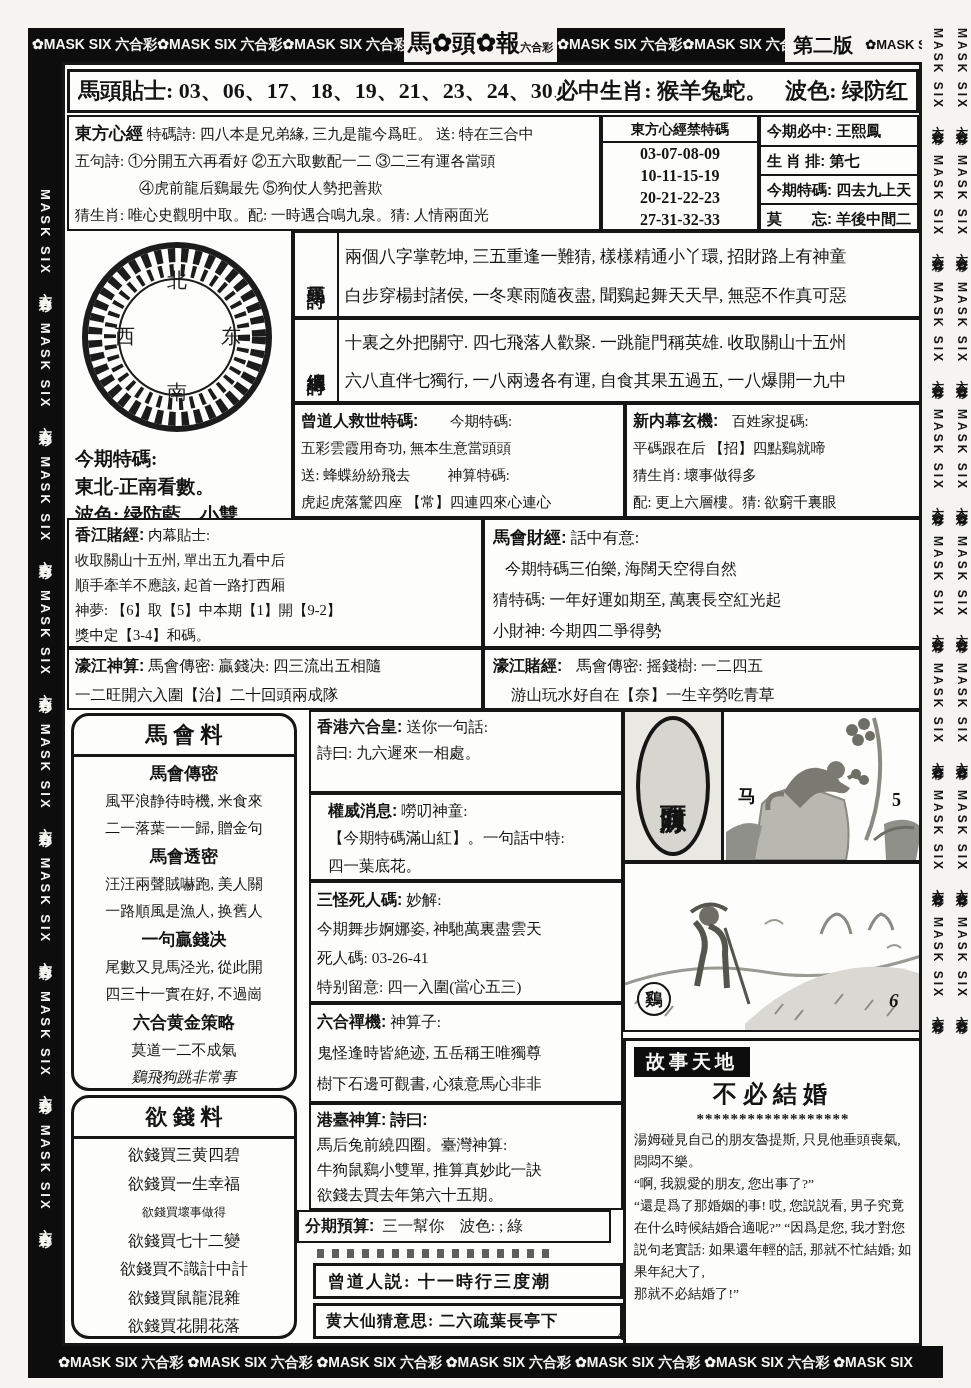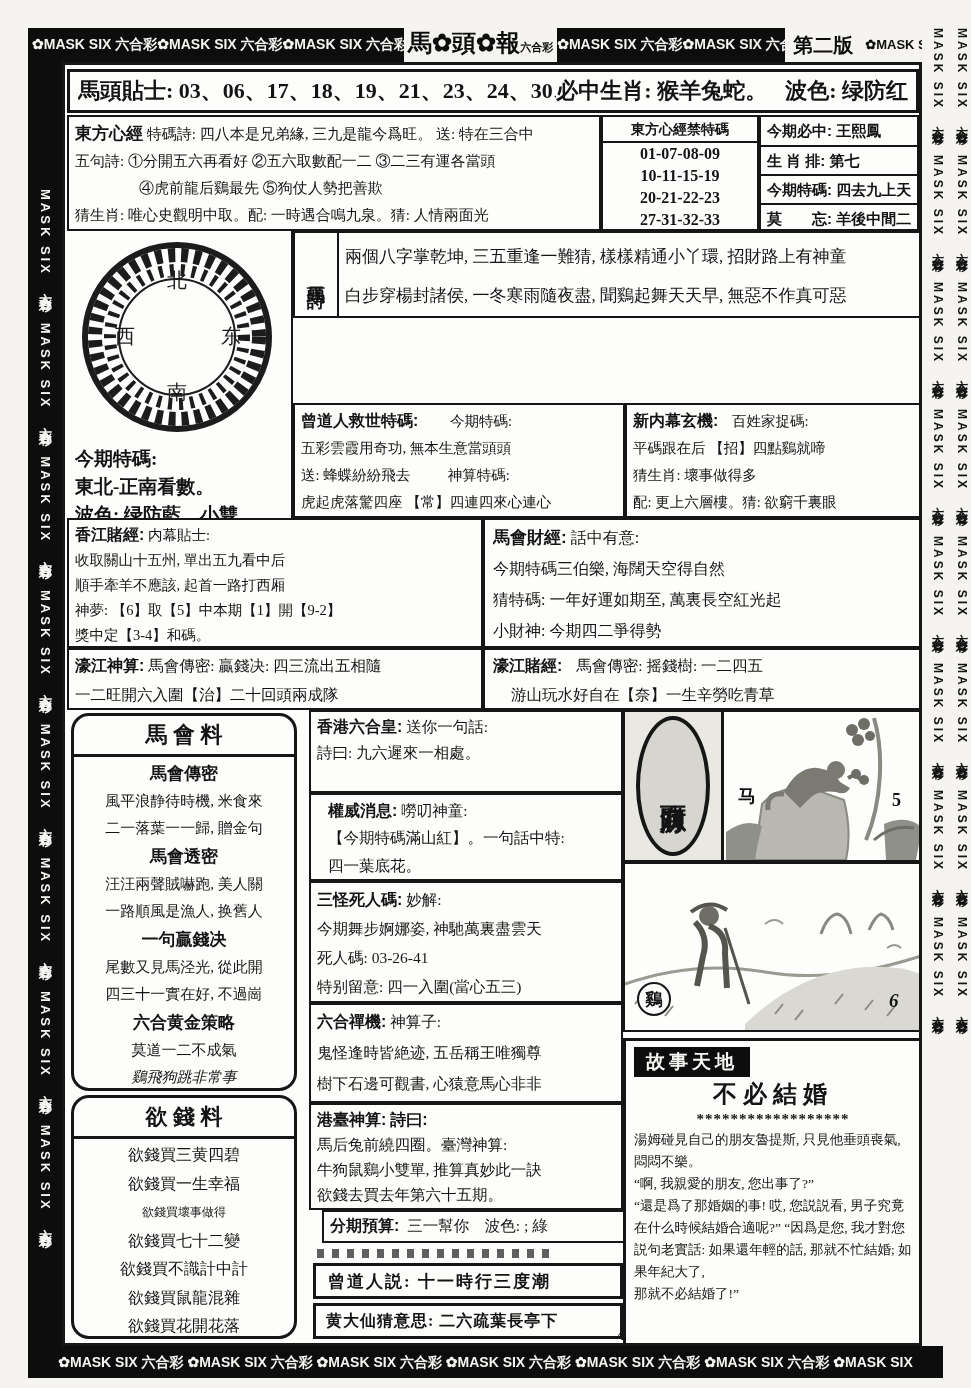--- a/index.html
+++ b/index.html
@@ -56,21 +56,21 @@
         <span class="ttl" style="font-size:17px;">東方心經</span>
         <span>特碼詩: 四八本是兄弟緣, 三九是龍今爲旺。 送: 特在三合中</span>
       </div>
       <div class="line" style="line-height:27px;">五句詩: ①分開五六再看好 ②五六取數配一二 ③二三有運各當頭</div>
       <div class="line" style="line-height:27px;padding-left:64px;">④虎前龍后鷄最先 ⑤狗仗人勢把善欺</div>
       <div class="line" style="line-height:27px;">猜生肖: 唯心史觀明中取。配: 一時遇合鳴九泉。猜: 人情兩面光</div>
     </div>
 
     <div class="box" style="left:536px;top:50px;width:158px;height:116px;text-align:center;">
       <div class="ttl line" style="font-size:14px;line-height:24px;border-bottom:2px solid #161616;">東方心經禁特碼</div>
-      <div class="line" style="font-size:16px;font-weight:bold;line-height:22px;">01-07-08-09</div>
+      <div class="line" style="font-size:16px;font-weight:bold;line-height:22px;">03-07-08-09</div>
       <div class="line" style="font-size:16px;font-weight:bold;line-height:22px;">10-11-15-19</div>
       <div class="line" style="font-size:16px;font-weight:bold;line-height:22px;">20-21-22-23</div>
       <div class="line" style="font-size:16px;font-weight:bold;line-height:22px;">27-31-32-33</div>
     </div>
 
     <div class="box" style="left:694px;top:50px;width:160px;height:116px;">
       <div class="ttl line" style="font-size:15px;line-height:28px;padding-left:6px;border-bottom:2px solid #161616;">今期必中: 王熙鳳</div>
       <div class="ttl line" style="font-size:15px;line-height:27px;padding-left:6px;border-bottom:2px solid #161616;">生 肖 排: 第七</div>
       <div class="ttl line" style="font-size:15px;line-height:27px;padding-left:6px;border-bottom:2px solid #161616;">今期特碼: 四去九上天</div>
       <div class="ttl line" style="font-size:15px;line-height:27px;padding-left:6px;">莫　　忘: 羊後中間二</div>
@@ -95,20 +95,27 @@
     </div>
 
     <div class="box" style="left:228px;top:166px;width:630px;height:87px;display:flex;">
       <div class="cell-label" style="width:42px;border-right:2px solid #161616;font-size:18px;letter-spacing:2px;">馬頭詩</div>
       <div style="flex:1;padding:4px 6px;">
         <div class="line" style="font-size:17px;line-height:39px;">兩個八字掌乾坤, 三五重逢一難猜, 樣樣精通小丫環, 招財路上有神童</div>
         <div class="line" style="font-size:17px;line-height:39px;">白步穿楊封諸侯, 一冬寒雨隨夜盡, 聞鷄起舞天天早, 無惡不作真可惡</div>
       </div>
     </div>
 
+    <div class="box" style="left:228px;top:253px;width:630px;height:85px;display:flex;">
+      <div class="cell-label" style="width:42px;border-right:2px solid #161616;font-size:18px;letter-spacing:2px;">總綱詩</div>
+      <div style="flex:1;padding:4px 6px;">
+        <div class="line" style="font-size:17px;line-height:38px;">十裏之外把關守. 四七飛落人歡聚. 一跳龍門稱英雄. 收取關山十五州</div>
+        <div class="line" style="font-size:17px;line-height:38px;">六八直伴七獨行, 一八兩邊各有運, 自食其果五過五, 一八爆開一九中</div>
+      </div>
+    </div>
 
     <div class="box" style="left:228px;top:338px;width:332px;height:115px;padding:2px 6px;font-size:14.5px;">
       <div class="line" style="line-height:28px;">
         <span class="ttl" style="font-size:16px;">曾道人救世特碼:</span>
         <span style="margin-left:28px;">今期特碼:</span>
       </div>
       <div class="line" style="line-height:27px;">五彩雲霞用奇功, 無本生意當頭頭</div>
       <div class="line" style="line-height:27px;">
         <span>送: 蜂蝶紛紛飛去</span>
         <span style="margin-left:34px;">神算特碼:</span>
@@ -135,21 +142,21 @@
       <div class="line" style="line-height:25px;">順手牽羊不應該, 起首一路打西厢</div>
       <div class="line" style="line-height:25px;">神夢: 【6】取【5】中本期【1】開【9-2】</div>
       <div class="line" style="line-height:25px;">獎中定【3-4】和碼。</div>
     </div>
 
     <div class="box" style="left:418px;top:453px;width:440px;height:130px;padding:2px 8px;font-size:16px;">
       <div class="line" style="line-height:31px;">
         <span class="ttl" style="font-size:17px;">馬會財經:</span>
         <span>話中有意:</span>
       </div>
-      <div class="line" style="line-height:31px;">今期特碼三伯樂, 海闊天空得自然</div>
+      <div class="line" style="line-height:31px;margin-left:12px;">今期特碼三伯樂, 海闊天空得自然</div>
       <div class="line" style="line-height:31px;">猜特碼: 一年好運如期至, 萬裏長空紅光起</div>
       <div class="line" style="line-height:31px;">小財神: 今期四二爭得勢</div>
     </div>
 
     <div class="box" style="left:2px;top:583px;width:416px;height:62px;padding:1px 6px;font-size:15.5px;">
       <div class="line" style="line-height:29px;">
         <span class="ttl" style="font-size:16px;">濠江神算:</span>
         <span>馬會傳密: 贏錢决: 四三流出五相隨</span>
       </div>
       <div class="line" style="line-height:29px;">一二旺開六入圍【治】二十回頭兩成隊</div>
@@ -228,21 +235,21 @@
     <div class="box" style="left:244px;top:1038px;width:314px;height:107px;padding:2px 6px;font-size:15.5px;">
       <div class="line" style="line-height:25px;">
         <span class="ttl" style="font-size:16px;">港臺神算:</span>
         <span class="ttl" style="font-size:16px;">詩曰:</span>
       </div>
       <div class="line" style="line-height:25px;">馬后兔前繞四圈。臺灣神算:</div>
       <div class="line" style="line-height:25px;">牛狗鼠鷄小雙單, 推算真妙此一訣</div>
       <div class="line" style="line-height:25px;">欲錢去買去年第六十五期。</div>
     </div>
 
-    <div class="box" style="left:257px;top:1145px;width:314px;height:33px;padding:0 6px;font-size:15.5px;display:flex;align-items:center;">
+    <div class="box" style="left:232px;top:1145px;width:314px;height:33px;padding:0 6px;font-size:15.5px;display:flex;align-items:center;">
       <span class="ttl line" style="font-size:16px;margin-right:8px;">分期預算:</span>
       <span class="line">三一幫你　波色: ; 綠</span>
     </div>
 
     <div class="abs smudge" style="left:252px;top:1184px;width:240px;height:9px;"></div>
 
     <div class="box" style="left:248px;top:1198px;width:310px;height:36px;border-width:3px;display:flex;align-items:center;">
       <span class="line" style="font-size:17px;font-weight:bold;padding-left:12px;letter-spacing:2px;">曾道人説: 十一時行三度潮</span>
     </div>
 

